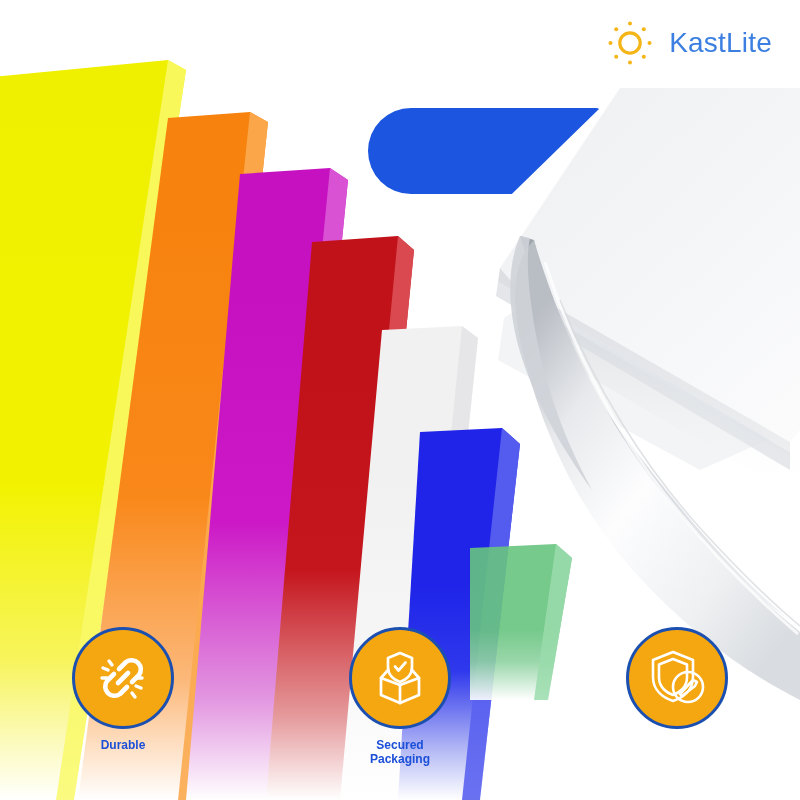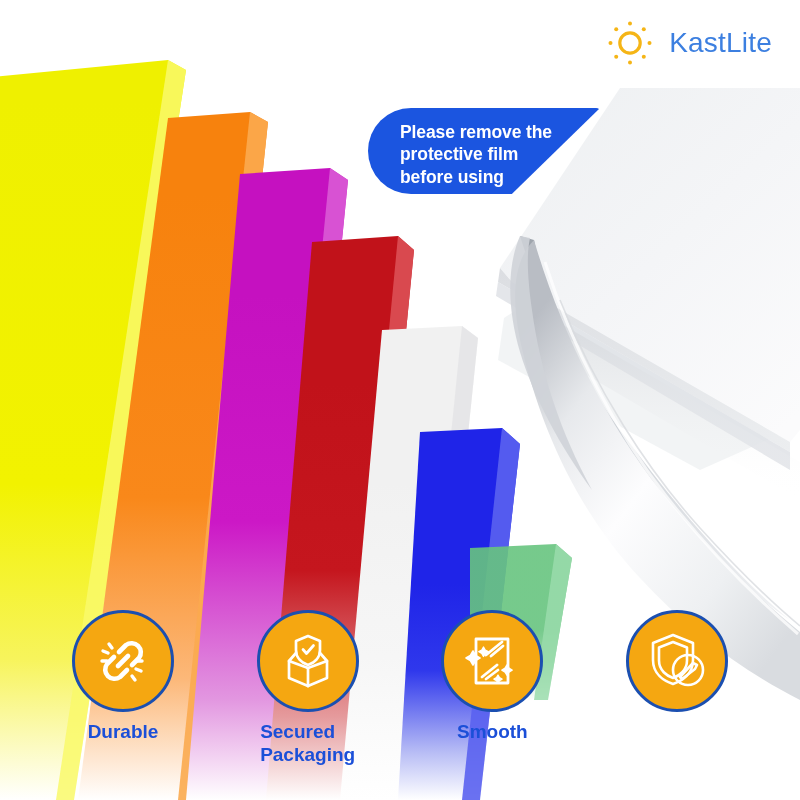--- a/index.html
+++ b/index.html
@@ -86,23 +86,24 @@
     border-radius:50%;
     background:#f5a711;
     border:3px solid #1b4fb0;
     display:flex; align-items:center; justify-content:center;
     box-sizing:border-box;
   }
   .badge svg{ display:block; }
   .feature-label{
     margin-top:9px;
     color:#1b4fd8;
-    font-size:19px;
+    font-size:12px;
     font-weight:bold;
     line-height:1.18;
+    text-align:center;
     white-space:pre-line;
   }
 </style>
 </head>
 <body>
 
 <div id="stage">
 
   <div class="sheets">
     <svg viewBox="0 0 800 800" xmlns="http://www.w3.org/2000/svg">
@@ -181,23 +182,20 @@
 
       <g>
         <polygon points="470,548 556,544 572,558 548,700 470,700" fill="url(#gGreen)" opacity="0.9"></polygon>
         <polygon points="556,544 572,558 548,700 534,700" fill="#9adcac" opacity="0.85"></polygon>
       </g>
     </svg>
   </div>
 
   <div class="callout-wrap">
     <div class="callout"></div>
-    <div class="callout-text">Please remove the
-protective film
-before using</div>
   </div>
 
   <div class="clear-sheet">
     <svg viewBox="0 0 800 800" xmlns="http://www.w3.org/2000/svg">
       <defs>
         <linearGradient id="gClearTop" x1="0.1" y1="0" x2="0.9" y2="1">
           <stop offset="0" stop-color="#eef0f2"></stop>
           <stop offset="0.5" stop-color="#f4f5f7"></stop>
           <stop offset="1" stop-color="#fbfbfc"></stop>
         </linearGradient>
@@ -288,38 +286,20 @@
             <path d="M31 38 L50 31 L43 23"></path>
             <path d="M12 31 v17 l19 8 v-18"></path>
             <path d="M50 31 v17 l-19 8"></path>
           </svg>
         </span>
       </div>
       <div class="feature-label">Secured
 Packaging</div>
     </div>
 
-    <div class="feature">
-      <div class="badge">
-        <span>
-          <svg width="60" height="60" viewBox="0 0 60 60" fill="none" stroke="#ffffff" stroke-width="2.8" stroke-linecap="round" stroke-linejoin="round">
-            <rect x="14" y="8" width="32" height="44"></rect>
-            <path d="M24 24 L40 11"></path>
-            <path d="M29 25 L41 15"></path>
-            <path d="M20 46 L35 34"></path>
-            <path d="M24 48 L36 39"></path>
-            <path d="M11 20 l2.6 4.4 4.4 2.6 -4.4 2.6 -2.6 4.4 -2.6 -4.4 -4.4 -2.6 4.4 -2.6 Z" fill="#ffffff" stroke-width="1.6"></path>
-            <path d="M21.5 16 l1.7 3 3 1.7 -3 1.7 -1.7 3 -1.7 -3 -3 -1.7 3 -1.7 Z" fill="#ffffff" stroke-width="1.4"></path>
-            <path d="M45 34 l1.9 3.2 3.2 1.9 -3.2 1.9 -1.9 3.2 -1.9 -3.2 -3.2 -1.9 3.2 -1.9 Z" fill="#ffffff" stroke-width="1.5"></path>
-            <path d="M36 44 l1.5 2.6 2.6 1.5 -2.6 1.5 -1.5 2.6 -1.5 -2.6 -2.6 -1.5 2.6 -1.5 Z" fill="#ffffff" stroke-width="1.3"></path>
-          </svg>
-        </span>
-      </div>
-      <div class="feature-label">Smooth</div>
-    </div>
 
     <div class="feature">
       <div class="badge">
         <span>
           <svg width="62" height="62" viewBox="0 0 62 62" fill="none" stroke="#ffffff" stroke-width="2.6" stroke-linecap="round" stroke-linejoin="round">
             <path d="M27 5 L47 13 v17 c0 14 -11 21 -20 24 c-9 -3 -20 -10 -20 -24 v-17 Z"></path>
             <path d="M27 12 L41 17.5 v13 c0 10 -8 15.5 -14 17.5 c-6 -2 -14 -7.5 -14 -17.5 v-13 Z"></path>
             <circle cx="42" cy="40" r="15"></circle>
             <path d="M34 47 L47 33 l4 2 -2 4 -13 10 Z"></path>
           </svg>

